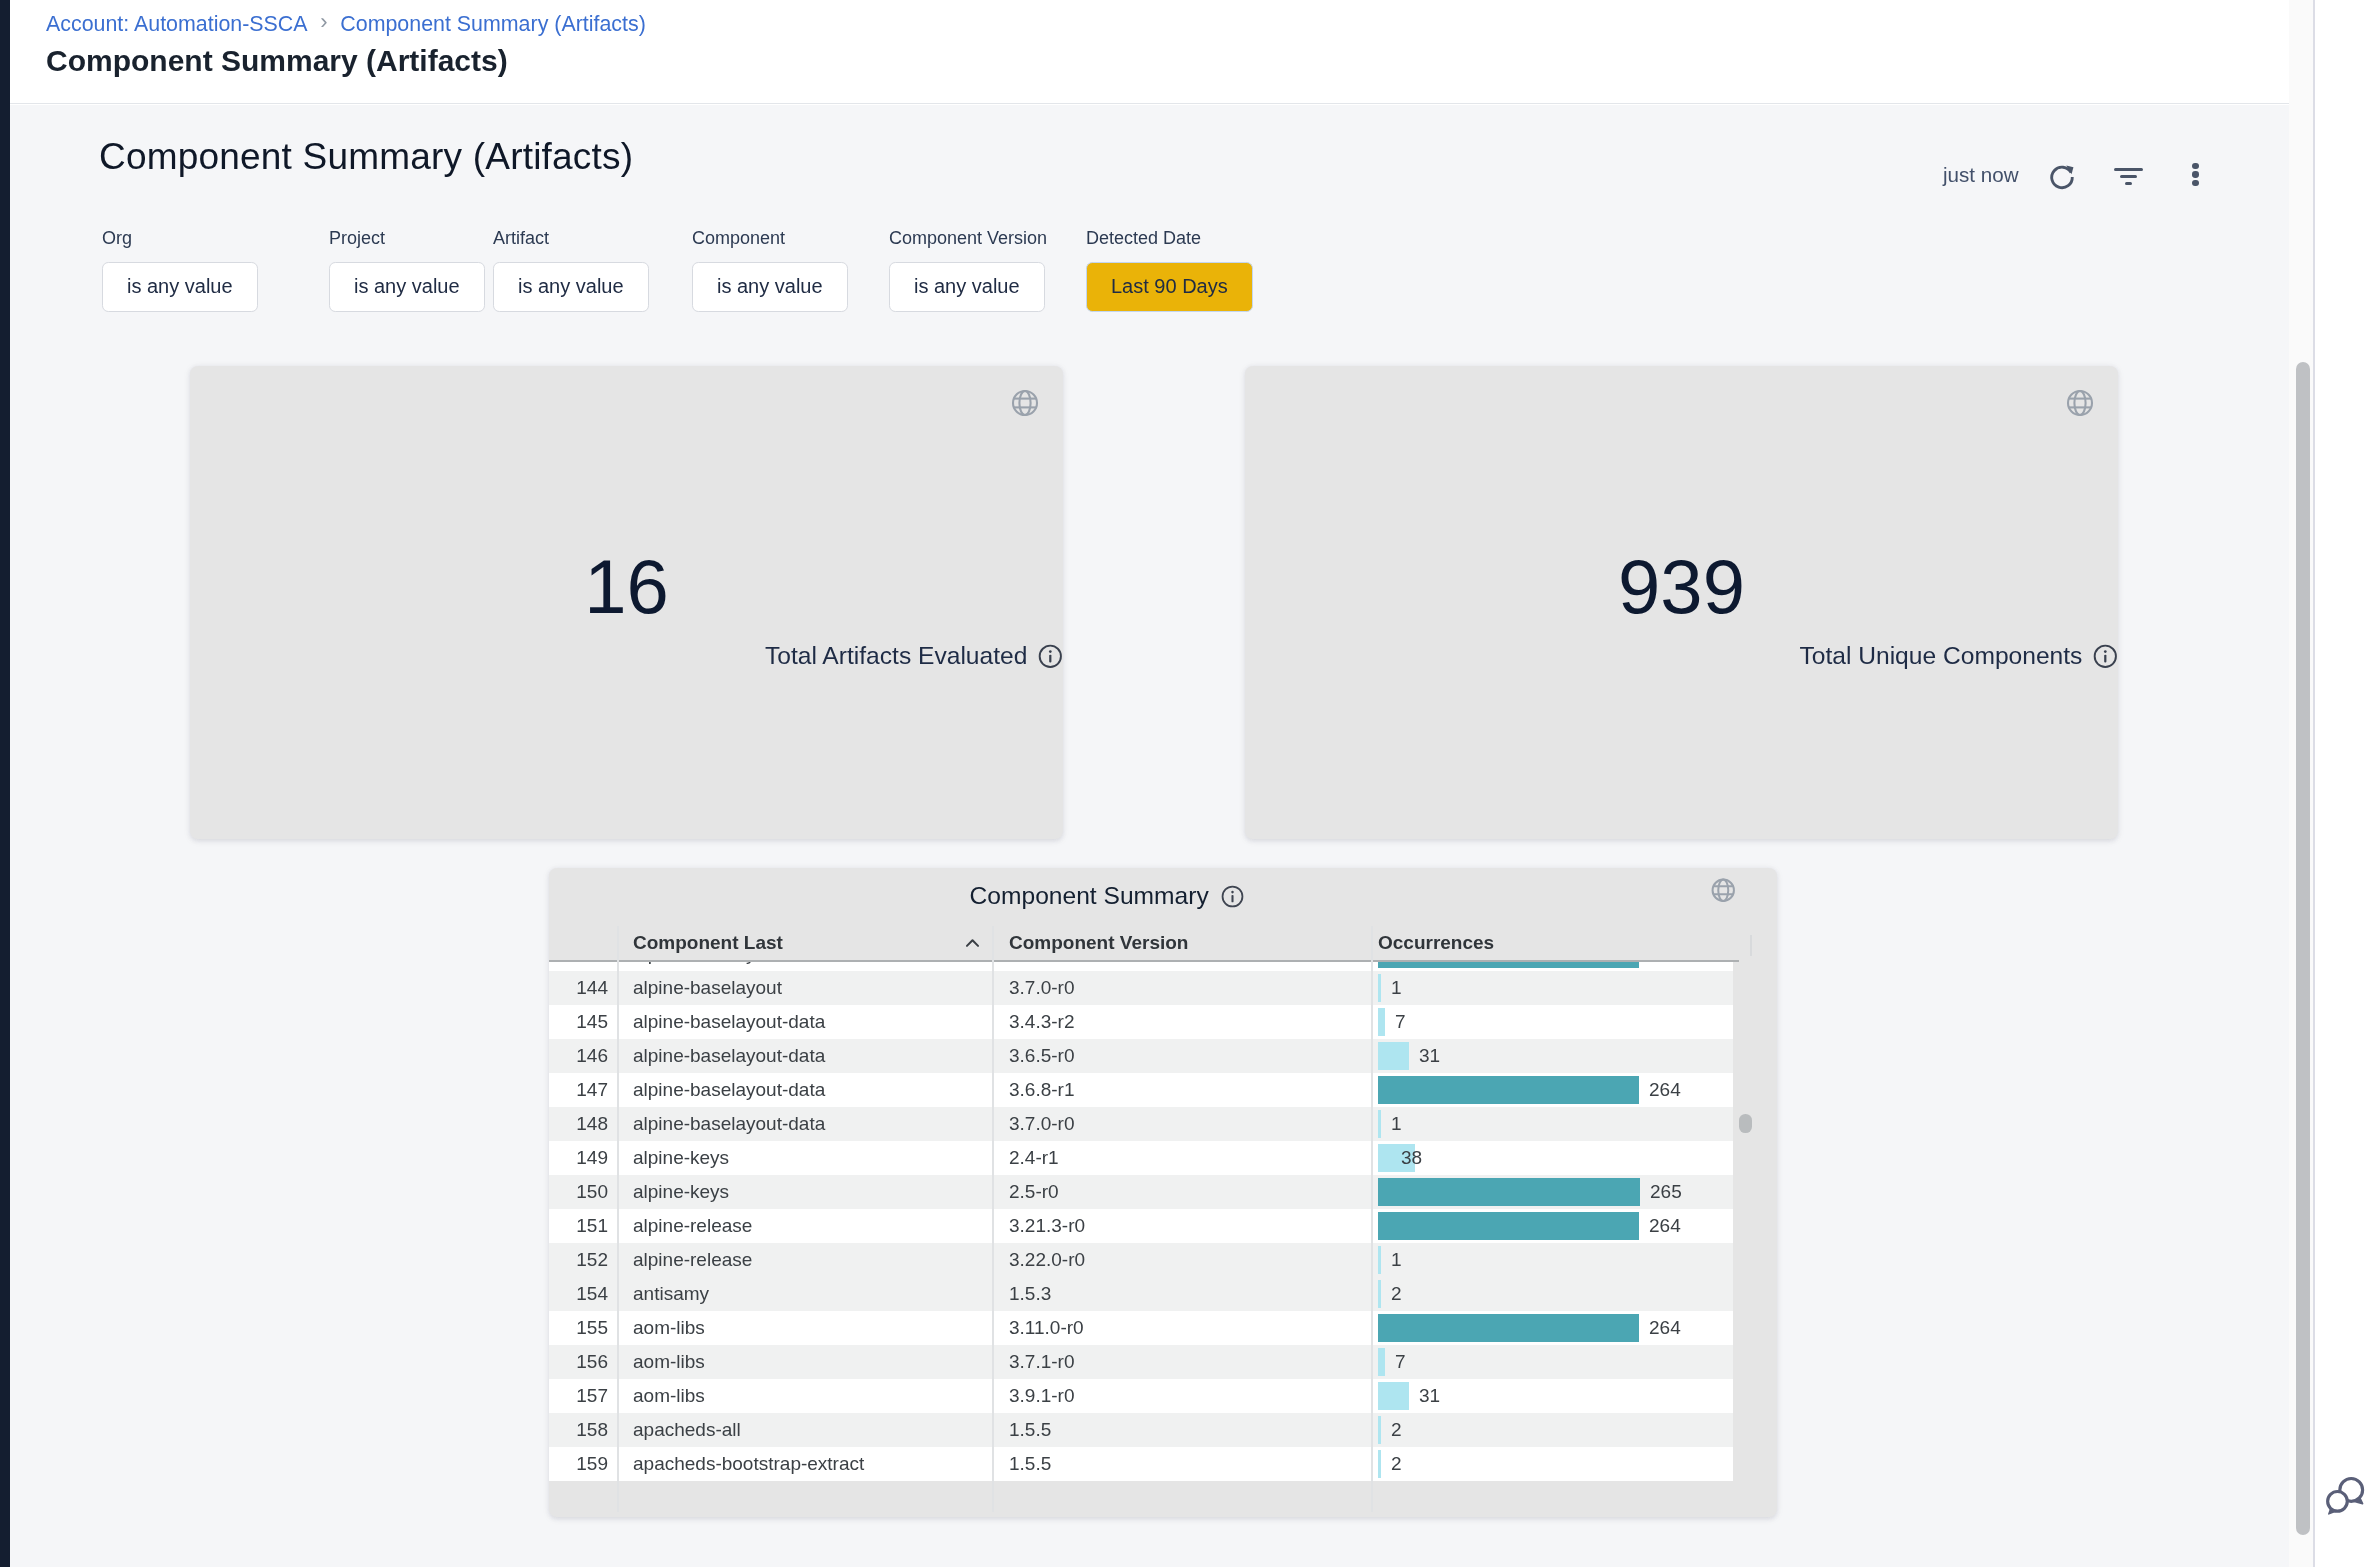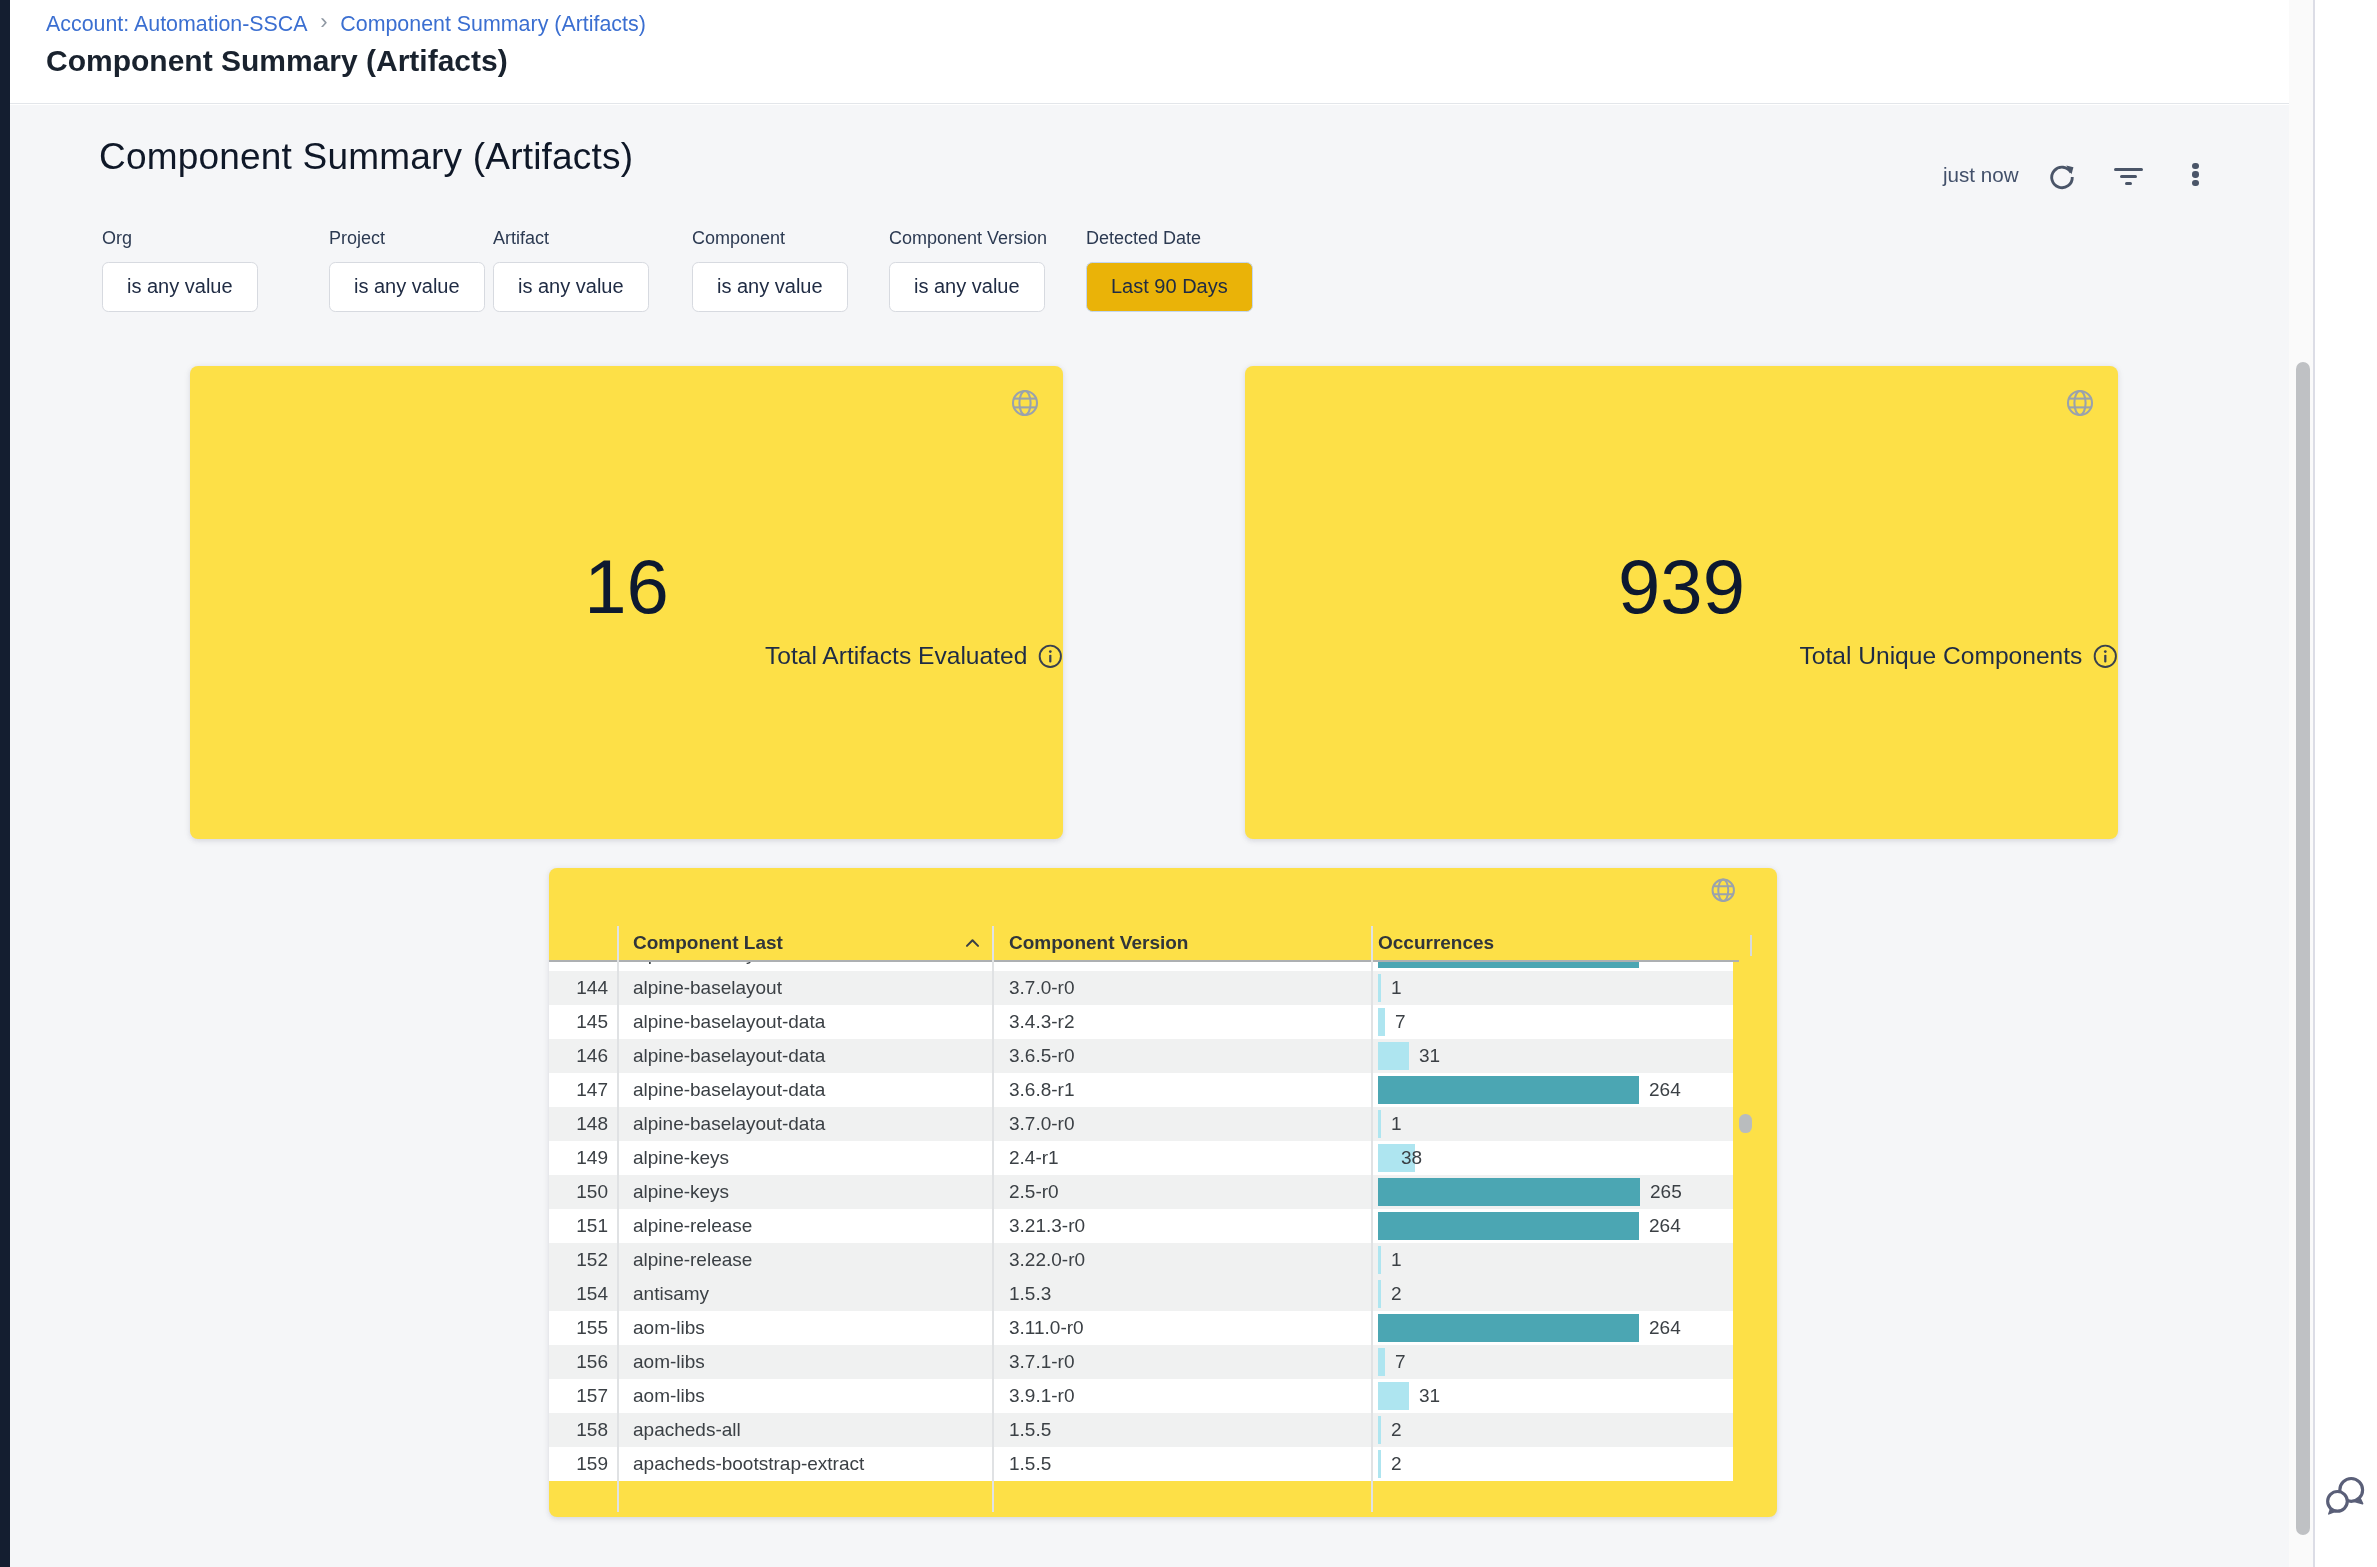--- a/index.html
+++ b/index.html
@@ -36,21 +36,21 @@
   .filter-group{top:228px;}
   .filter-label{font-size:18px;color:#2c3a52;margin-bottom:12.7px;}
   .filter-btn{
     height:48px;display:inline-flex;align-items:center;padding:0 24px;
     background:#ffffff;border:1.6px solid #d7dae0;border-radius:6.3px;
     font-size:20px;font-weight:500;color:#202c44;cursor:pointer;white-space:nowrap;
   }
   .filter-btn.active{background:#eab308;border-color:#c3d6f0;}
 
   
-  .card{background:#fde047;border-radius:8px;box-shadow:0 1.6px 8px rgba(40,41,61,.06),0 1.6px 4px rgba(96,97,112,.12);}
+  .card{background:#e5e5e5;border-radius:8px;box-shadow:0 1.6px 8px rgba(40,41,61,.06),0 1.6px 4px rgba(96,97,112,.12);}
   .tile{top:366px;width:873px;height:473px;}
   .tile-number{left:0;right:0;top:177px;text-align:center;font-size:76px;font-weight:400;color:#0d1930;}
   .tile-label-row{left:0;right:0;top:276px;display:flex;align-items:center;justify-content:flex-end;gap:11px;font-size:24.6px;color:#1e2b45;}
   .tile-globe{right:22px;top:20.6px;}
 
   
   .table-card{left:549px;top:868px;width:1228px;height:649px;overflow:hidden;}
   .tbl-title-row{left:0;right:0;top:14.3px;display:flex;align-items:center;justify-content:center;gap:12.7px;transform:translateX(-56px);}
   .tbl-title{font-size:24.6px;font-weight:500;color:#131f30;}
   .tbl-globe{right:40px;top:8px;}
@@ -186,20 +186,28 @@
 
 <div class="abs card table-card">
   <div class="abs tbl-globe">
     <svg width="28.5" height="28.5" viewBox="0 0 40 40" fill="none" stroke="#9aa2ac" stroke-width="2.8">
       <circle cx="20" cy="20" r="15"></circle>
         <ellipse cx="20" cy="20" rx="7" ry="15"></ellipse>
       <line x1="5.6" y1="14.5" x2="34.4" y2="14.5"></line>
         <line x1="5.6" y1="25.5" x2="34.4" y2="25.5"></line>
     </svg>
   </div>
+  <div class="abs tbl-title-row">
+    <span class="tbl-title">Component Summary</span>
+    <svg width="23" height="23" viewBox="0 0 31 31">
+      <circle cx="15.5" cy="15.5" r="13.4" fill="none" stroke="#3f4551" stroke-width="2.4"></circle>
+      <circle cx="15.5" cy="9.6" r="1.7" fill="#3f4551"></circle>
+      <rect x="14.1" y="13.4" width="2.8" height="10" rx="1.2" fill="#3f4551"></rect>
+    </svg>
+  </div>
 
   <div class="abs tbl-header">
     <div class="th" style="left:84px;">Component Last</div>
     <svg class="abs" style="left:414px;top:8px;" width="19" height="19" viewBox="0 0 24 24">
       <polyline points="5,15 12,8 19,15" fill="none" stroke="#3a3f45" stroke-width="2.6" stroke-linecap="round" stroke-linejoin="round"></polyline>
     </svg>
     <div class="th" style="left:460px;">Component Version</div>
     <div class="th" style="left:829px;">Occurrences</div>
   </div>
   <div class="abs hdr-end-line"></div>

